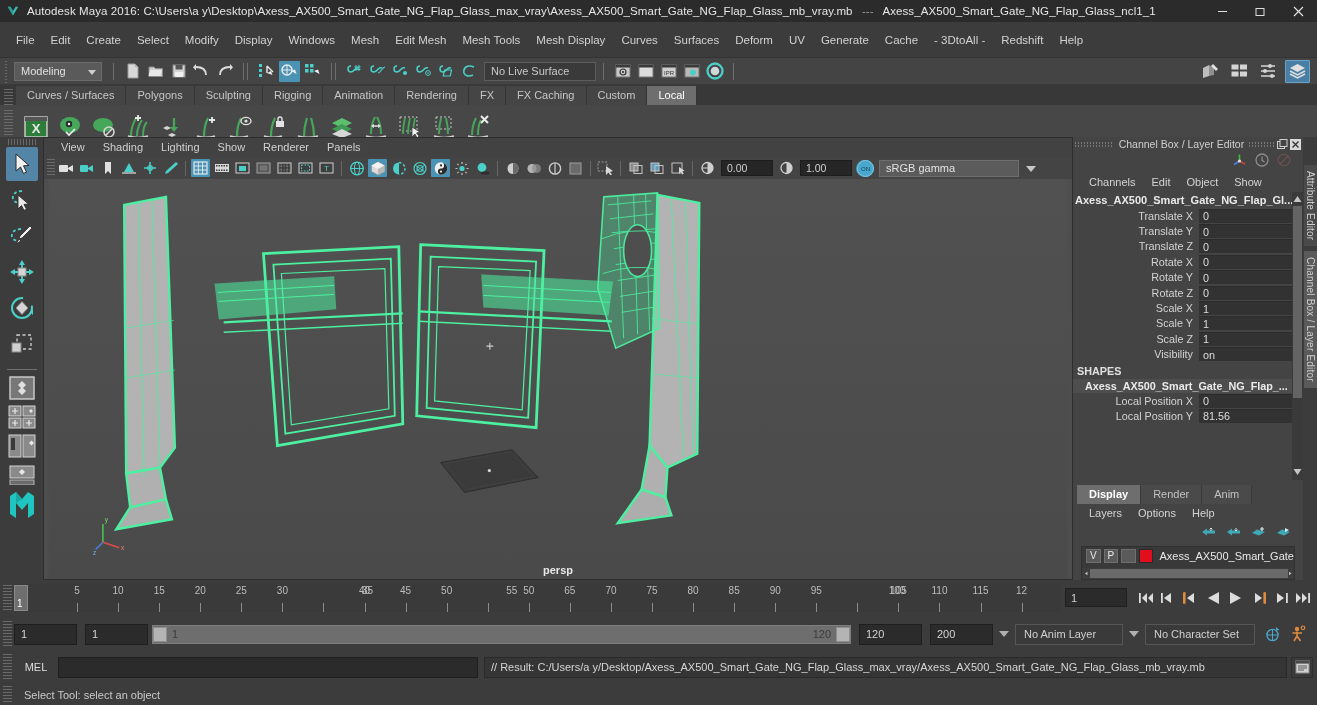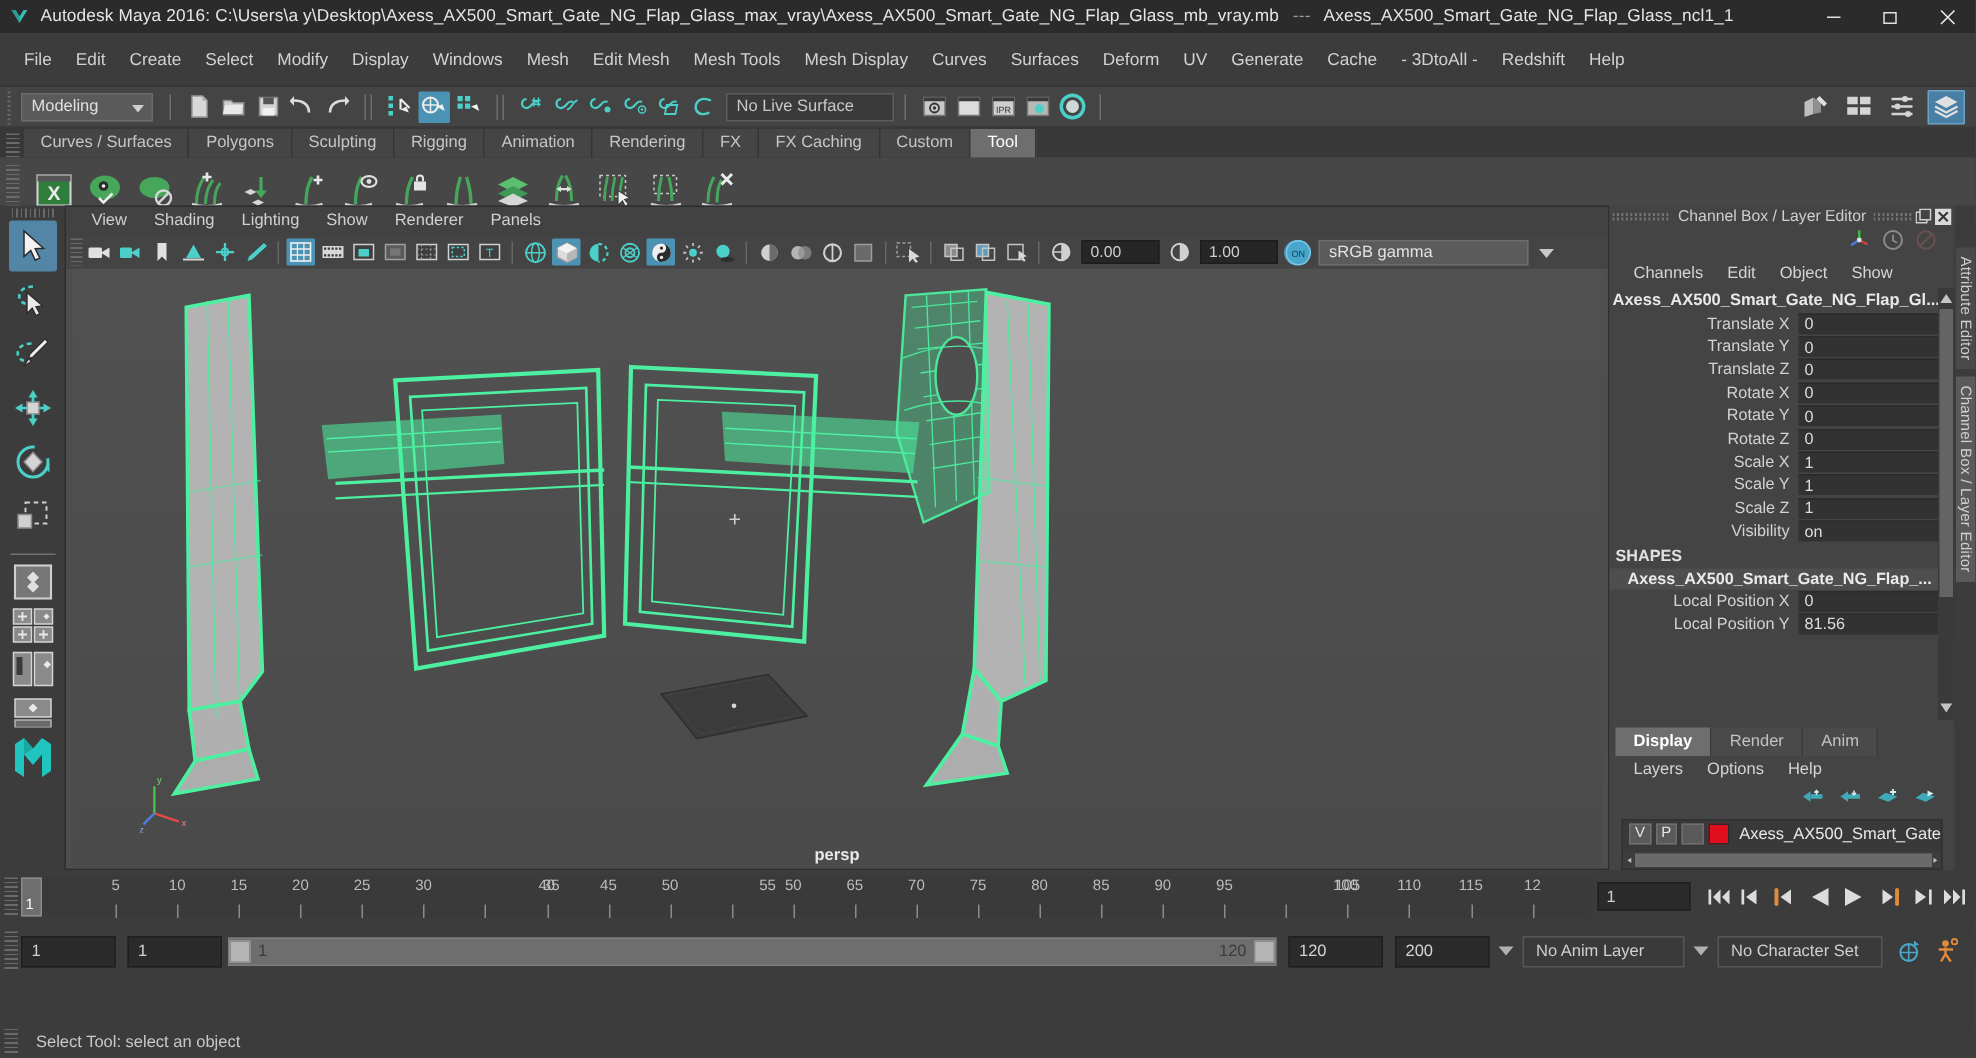--- a/index.html
+++ b/index.html
@@ -456,21 +456,21 @@
     <div class="stgrip"></div>
     <div class="sht">Curves / Surfaces</div>
     <div class="sht">Polygons</div>
     <div class="sht">Sculpting</div>
     <div class="sht">Rigging</div>
     <div class="sht">Animation</div>
     <div class="sht">Rendering</div>
     <div class="sht">FX</div>
     <div class="sht">FX Caching</div>
     <div class="sht">Custom</div>
-    <div class="sht active">Tool</div>
+    <div class="sht active">Local</div>
   </div>
 
   <div class="shelf-body">
     <div class="sbgrip"></div>
     <div class="xg-ic">
       <svg width="26" height="26" viewBox="0 0 26 26">
         <rect x="2" y="3" width="22" height="20" fill="#2f7d3a" stroke="#d0d0d0" stroke-width="1.4"></rect>
         <rect x="2" y="3" width="22" height="4" fill="#555"></rect>
         <text x="13" y="19" font-size="13" font-weight="bold" fill="#eaeaea" text-anchor="middle" font-family="Liberation Sans">X</text>
       </svg>
@@ -1300,19 +1300,32 @@
     </div>
     <div style="width:26px;display:flex;align-items:center;justify-content:center;margin-right:6px">
       <svg width="18" height="18" viewBox="0 0 18 18">
         <circle cx="8" cy="4" r="2.2" fill="#e08a3c"></circle>
         <path d="M8 6.5 L8 11 M8 11 L5 16 M8 11 L11.5 16 M3.5 8 L13 8" stroke="#e08a3c" stroke-width="1.6" fill="none"></path>
         <circle cx="14" cy="2.8" r="1.8" fill="none" stroke="#e08a3c" stroke-width="1.2"></circle>
       </svg>
     </div>
   </div>
 
+  <div class="cmdline">
+    <div class="tb-grip"></div>
+    <div class="mel-lbl">MEL</div>
+    <div class="mel-input"></div>
+    <div class="mel-result">// Result: C:/Users/a y/Desktop/Axess_AX500_Smart_Gate_NG_Flap_Glass_max_vray/Axess_AX500_Smart_Gate_NG_Flap_Glass_mb_vray.mb</div>
+    <div class="mel-btn">
+      <svg width="15" height="14" viewBox="0 0 15 14">
+        <rect x="1" y="1" width="13" height="12" fill="#d0d0d0" stroke="#8a8a8a"></rect>
+        <rect x="1" y="1" width="13" height="2.6" fill="#4a4a4a"></rect>
+        <path d="M3 6 h9 M3 8 h9 M3 10 h6" stroke="#5a5a5a" stroke-width="1"></path>
+      </svg>
+    </div>
+  </div>
 
   <div class="helpline">
     <div class="tb-grip" style="height:17px"></div>
     <div class="help-txt">Select Tool: select an object</div>
   </div>
 
 </div>
 
 </body></html>

